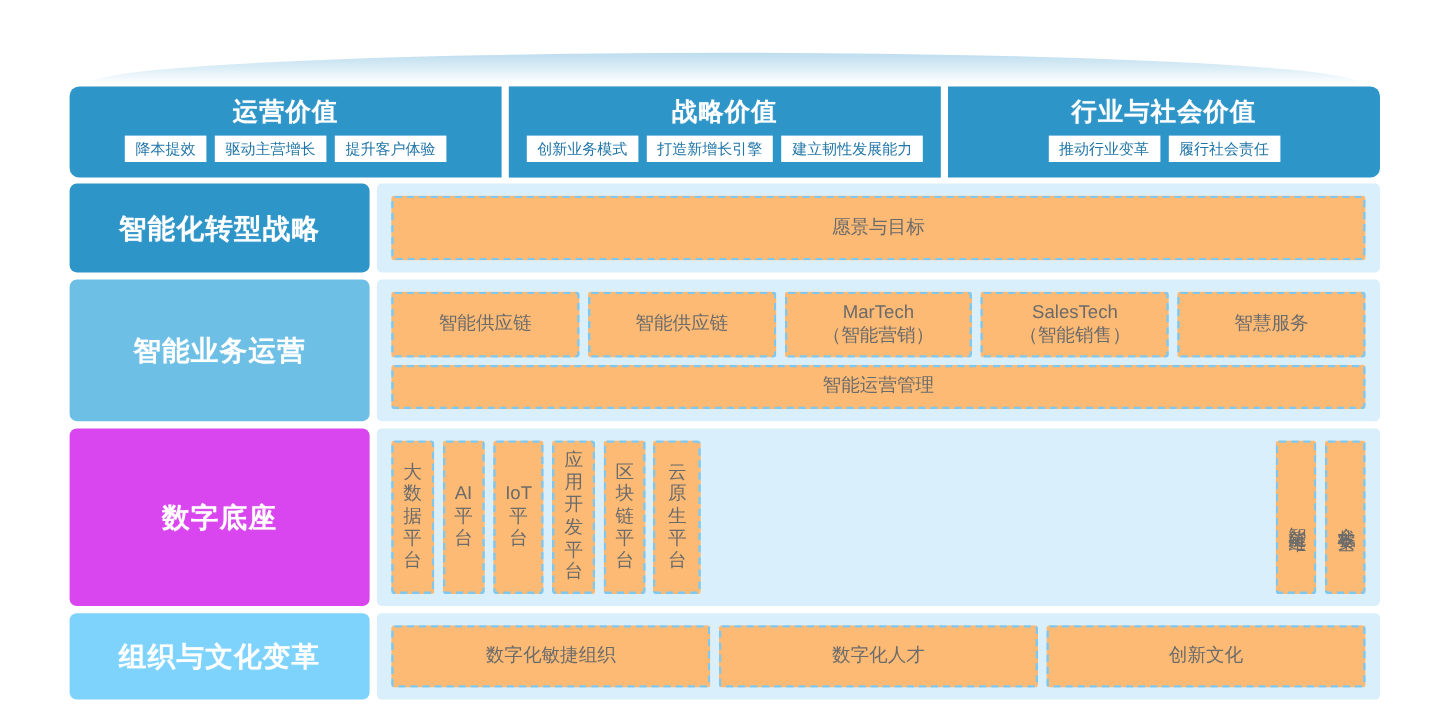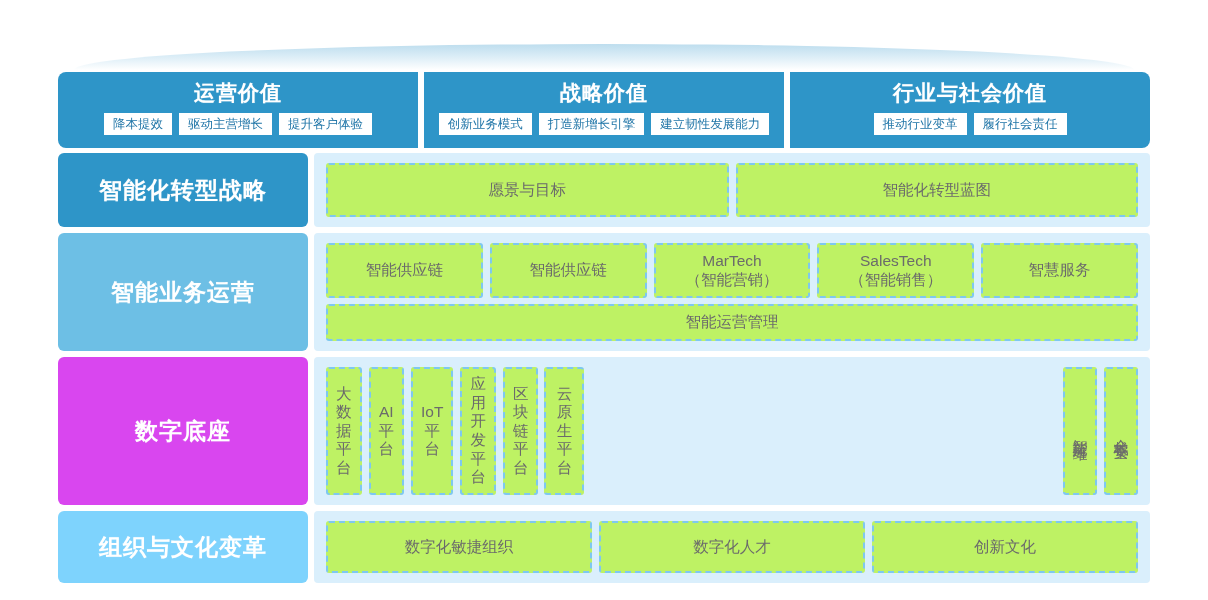--- a/index.html
+++ b/index.html
@@ -70,21 +70,21 @@
   }
   .layer-content {
     flex: 1 1 auto;
     background: #daeffc;
     border-radius: 4px;
     padding: 10px 12px;
     display: flex; flex-direction: column; gap: 6px;
   }
   .cell-row { display: flex; gap: 7px; flex: 1 1 auto; }
   .cell {
-    background: #bef264;
+    background: #fdba74;
     border: 2px dashed #7ec8ef;
     border-radius: 3px;
     display: flex; align-items: center; justify-content: center;
     text-align: center;
     color: #6b6b6b; font-size: 15.5px; line-height: 1.2;
     padding: 6px 8px;
     flex: 1 1 0;
   }
   .cell-sub { display: block; font-size: 15.5px; }
 
@@ -152,21 +152,20 @@
 
   </div>
 
   <div class="layers">
 
     <div class="layer-row row-strategy">
       <div class="layer-label tint-1">智能化转型战略</div>
       <div class="layer-content">
         <div class="cell-row">
           <div class="cell">愿景与目标</div>
-          <div class="cell">智能化转型蓝图</div>
         </div>
       </div>
     </div>
 
     <div class="layer-row row-business">
       <div class="layer-label tint-2">智能业务运营</div>
       <div class="layer-content">
         <div class="cell-row">
           <div class="cell">智能供应链</div>
           <div class="cell">智能供应链</div>

